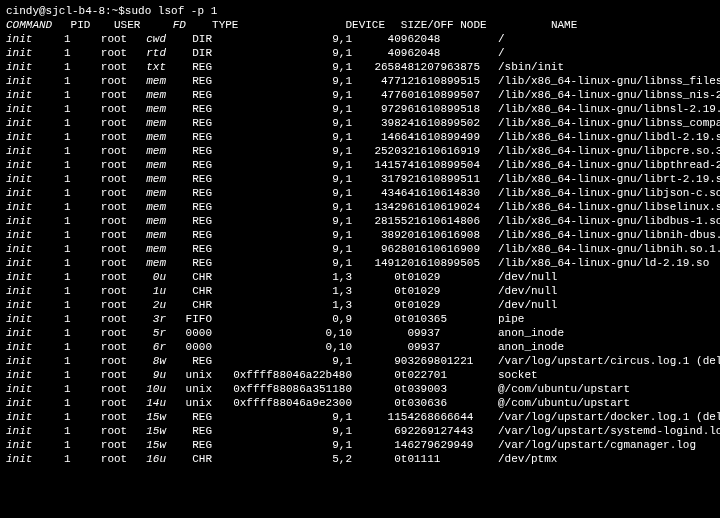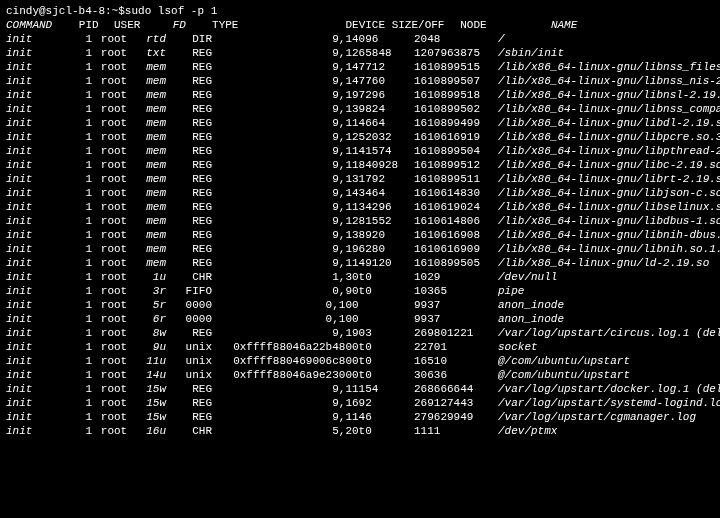--- a/index.html
+++ b/index.html
@@ -13,28 +13,28 @@
     width: 720px;
     height: 518px;
     overflow: hidden;
   }
   .terminal {
     padding: 4px 6px;
     white-space: nowrap;
   }
   .row span { display: inline-block; }
   .c-cmd   { width: 58px; font-style: italic; }
-  .c-pid   { width: 28px; text-align: right; }
+  .c-pid   { width: 28px; }
   .c-user  { width: 36px; padding-left: 4px; text-align: center; }
   .c-fd    { width: 34px; text-align: right; font-style: italic; }
   .c-type  { width: 42px; text-align: right; padding-left: 4px; }
   .c-dev   { width: 140px; text-align: right; }
-  .c-size  { width: 62px; text-align: left; }
+  .c-size  { width: 62px; text-align: right; }
   .c-node  { width: 78px; }
-  .c-name  { padding-left: 6px; font-style: italic; }
+  .c-name  { padding-left: 6px; }
   .hdr { }
 </style>
 </head>
 <body>
 
 <div class="terminal">
   <div class="row">
     <span>cindy@sjcl-b4-8:~$ </span><span>sudo lsof -p 1</span>
   </div>
 
@@ -44,44 +44,46 @@
     <span class="c-user">USER</span>
     <span class="c-fd">FD</span>
     <span class="c-type">TYPE</span>
     <span class="c-dev">DEVICE</span>
     <span class="c-size">SIZE/OFF</span>
     <span class="c-node">NODE</span>
     <span class="c-name">NAME</span>
   </div>
 
   <div id="rows">
+      <div class="row"><span class="c-cmd">init</span><span class="c-pid">1</span><span class="c-user">root</span><span class="c-fd">cwd</span><span class="c-type">DIR</span><span class="c-dev">9,1</span><span class="c-size">4096</span><span class="c-node">2048</span><span class="c-name">/</span></div>
       <div class="row"><span class="c-cmd">init</span><span class="c-pid">1</span><span class="c-user">root</span><span class="c-fd">rtd</span><span class="c-type">DIR</span><span class="c-dev">9,1</span><span class="c-size">4096</span><span class="c-node">2048</span><span class="c-name">/</span></div>
       <div class="row"><span class="c-cmd">init</span><span class="c-pid">1</span><span class="c-user">root</span><span class="c-fd">txt</span><span class="c-type">REG</span><span class="c-dev">9,1</span><span class="c-size">265848</span><span class="c-node">1207963875</span><span class="c-name">/sbin/init</span></div>
       <div class="row"><span class="c-cmd">init</span><span class="c-pid">1</span><span class="c-user">root</span><span class="c-fd">mem</span><span class="c-type">REG</span><span class="c-dev">9,1</span><span class="c-size">47712</span><span class="c-node">1610899515</span><span class="c-name">/lib/x86_64-linux-gnu/libnss_files-2.19.so</span></div>
       <div class="row"><span class="c-cmd">init</span><span class="c-pid">1</span><span class="c-user">root</span><span class="c-fd">mem</span><span class="c-type">REG</span><span class="c-dev">9,1</span><span class="c-size">47760</span><span class="c-node">1610899507</span><span class="c-name">/lib/x86_64-linux-gnu/libnss_nis-2.19.so</span></div>
       <div class="row"><span class="c-cmd">init</span><span class="c-pid">1</span><span class="c-user">root</span><span class="c-fd">mem</span><span class="c-type">REG</span><span class="c-dev">9,1</span><span class="c-size">97296</span><span class="c-node">1610899518</span><span class="c-name">/lib/x86_64-linux-gnu/libnsl-2.19.so</span></div>
       <div class="row"><span class="c-cmd">init</span><span class="c-pid">1</span><span class="c-user">root</span><span class="c-fd">mem</span><span class="c-type">REG</span><span class="c-dev">9,1</span><span class="c-size">39824</span><span class="c-node">1610899502</span><span class="c-name">/lib/x86_64-linux-gnu/libnss_compat-2.19.so</span></div>
       <div class="row"><span class="c-cmd">init</span><span class="c-pid">1</span><span class="c-user">root</span><span class="c-fd">mem</span><span class="c-type">REG</span><span class="c-dev">9,1</span><span class="c-size">14664</span><span class="c-node">1610899499</span><span class="c-name">/lib/x86_64-linux-gnu/libdl-2.19.so</span></div>
       <div class="row"><span class="c-cmd">init</span><span class="c-pid">1</span><span class="c-user">root</span><span class="c-fd">mem</span><span class="c-type">REG</span><span class="c-dev">9,1</span><span class="c-size">252032</span><span class="c-node">1610616919</span><span class="c-name">/lib/x86_64-linux-gnu/libpcre.so.3.13.1</span></div>
       <div class="row"><span class="c-cmd">init</span><span class="c-pid">1</span><span class="c-user">root</span><span class="c-fd">mem</span><span class="c-type">REG</span><span class="c-dev">9,1</span><span class="c-size">141574</span><span class="c-node">1610899504</span><span class="c-name">/lib/x86_64-linux-gnu/libpthread-2.19.so</span></div>
-      <div class="row"><span class="c-cmd">init</span><span class="c-pid">1</span><span class="c-user">root</span><span class="c-fd">mem</span><span class="c-type">REG</span><span class="c-dev">9,1</span><span class="c-size">1840928</span><span class="c-node">1610899512</span><span class="c-name">/lib/x86_64-linux-gnu/libc-2.19.so</span></div>
       <div class="row"><span class="c-cmd">init</span><span class="c-pid">1</span><span class="c-user">root</span><span class="c-fd">mem</span><span class="c-type">REG</span><span class="c-dev">9,1</span><span class="c-size">31792</span><span class="c-node">1610899511</span><span class="c-name">/lib/x86_64-linux-gnu/librt-2.19.so</span></div>
       <div class="row"><span class="c-cmd">init</span><span class="c-pid">1</span><span class="c-user">root</span><span class="c-fd">mem</span><span class="c-type">REG</span><span class="c-dev">9,1</span><span class="c-size">43464</span><span class="c-node">1610614830</span><span class="c-name">/lib/x86_64-linux-gnu/libjson-c.so.2.0.0</span></div>
       <div class="row"><span class="c-cmd">init</span><span class="c-pid">1</span><span class="c-user">root</span><span class="c-fd">mem</span><span class="c-type">REG</span><span class="c-dev">9,1</span><span class="c-size">134296</span><span class="c-node">1610619024</span><span class="c-name">/lib/x86_64-linux-gnu/libselinux.so.1</span></div>
       <div class="row"><span class="c-cmd">init</span><span class="c-pid">1</span><span class="c-user">root</span><span class="c-fd">mem</span><span class="c-type">REG</span><span class="c-dev">9,1</span><span class="c-size">281552</span><span class="c-node">1610614806</span><span class="c-name">/lib/x86_64-linux-gnu/libdbus-1.so.3.7.6</span></div>
       <div class="row"><span class="c-cmd">init</span><span class="c-pid">1</span><span class="c-user">root</span><span class="c-fd">mem</span><span class="c-type">REG</span><span class="c-dev">9,1</span><span class="c-size">38920</span><span class="c-node">1610616908</span><span class="c-name">/lib/x86_64-linux-gnu/libnih-dbus.so.1.0.0</span></div>
       <div class="row"><span class="c-cmd">init</span><span class="c-pid">1</span><span class="c-user">root</span><span class="c-fd">mem</span><span class="c-type">REG</span><span class="c-dev">9,1</span><span class="c-size">96280</span><span class="c-node">1610616909</span><span class="c-name">/lib/x86_64-linux-gnu/libnih.so.1.0.0</span></div>
       <div class="row"><span class="c-cmd">init</span><span class="c-pid">1</span><span class="c-user">root</span><span class="c-fd">mem</span><span class="c-type">REG</span><span class="c-dev">9,1</span><span class="c-size">149120</span><span class="c-node">1610899505</span><span class="c-name">/lib/x86_64-linux-gnu/ld-2.19.so</span></div>
+      <div class="row"><span class="c-cmd">init</span><span class="c-pid">1</span><span class="c-user">root</span><span class="c-fd">0u</span><span class="c-type">CHR</span><span class="c-dev">1,3</span><span class="c-size">0t0</span><span class="c-node">1029</span><span class="c-name">/dev/null</span></div>
       <div class="row"><span class="c-cmd">init</span><span class="c-pid">1</span><span class="c-user">root</span><span class="c-fd">1u</span><span class="c-type">CHR</span><span class="c-dev">1,3</span><span class="c-size">0t0</span><span class="c-node">1029</span><span class="c-name">/dev/null</span></div>
+      <div class="row"><span class="c-cmd">init</span><span class="c-pid">1</span><span class="c-user">root</span><span class="c-fd">2u</span><span class="c-type">CHR</span><span class="c-dev">1,3</span><span class="c-size">0t0</span><span class="c-node">1029</span><span class="c-name">/dev/null</span></div>
       <div class="row"><span class="c-cmd">init</span><span class="c-pid">1</span><span class="c-user">root</span><span class="c-fd">3r</span><span class="c-type">FIFO</span><span class="c-dev">0,9</span><span class="c-size">0t0</span><span class="c-node">10365</span><span class="c-name">pipe</span></div>
       <div class="row"><span class="c-cmd">init</span><span class="c-pid">1</span><span class="c-user">root</span><span class="c-fd">5r</span><span class="c-type">0000</span><span class="c-dev">0,10</span><span class="c-size">0</span><span class="c-node">9937</span><span class="c-name">anon_inode</span></div>
       <div class="row"><span class="c-cmd">init</span><span class="c-pid">1</span><span class="c-user">root</span><span class="c-fd">6r</span><span class="c-type">0000</span><span class="c-dev">0,10</span><span class="c-size">0</span><span class="c-node">9937</span><span class="c-name">anon_inode</span></div>
       <div class="row"><span class="c-cmd">init</span><span class="c-pid">1</span><span class="c-user">root</span><span class="c-fd">8w</span><span class="c-type">REG</span><span class="c-dev">9,1</span><span class="c-size">903</span><span class="c-node">269801221</span><span class="c-name">/var/log/upstart/circus.log.1 (deleted)</span></div>
       <div class="row"><span class="c-cmd">init</span><span class="c-pid">1</span><span class="c-user">root</span><span class="c-fd">9u</span><span class="c-type">unix</span><span class="c-dev">0xffff88046a22b480</span><span class="c-size">0t0</span><span class="c-node">22701</span><span class="c-name">socket</span></div>
-      <div class="row"><span class="c-cmd">init</span><span class="c-pid">1</span><span class="c-user">root</span><span class="c-fd">11u</span><span class="c-type">unix</span><span class="c-dev">0xffff880469006c80</span><span class="c-size">0t0</span><span class="c-node">16510</span><span class="c-name">@/com/ubuntu/upstart</span></div>
+      <div class="row"><span class="c-cmd">init</span><span class="c-pid">1</span><span class="c-user">root</span><span class="c-fd">10u</span><span class="c-type">unix</span><span class="c-dev">0xffff88086a351180</span><span class="c-size">0t0</span><span class="c-node">39003</span><span class="c-name">@/com/ubuntu/upstart</span></div>
       <div class="row"><span class="c-cmd">init</span><span class="c-pid">1</span><span class="c-user">root</span><span class="c-fd">14u</span><span class="c-type">unix</span><span class="c-dev">0xffff88046a9e2300</span><span class="c-size">0t0</span><span class="c-node">30636</span><span class="c-name">@/com/ubuntu/upstart</span></div>
       <div class="row"><span class="c-cmd">init</span><span class="c-pid">1</span><span class="c-user">root</span><span class="c-fd">15w</span><span class="c-type">REG</span><span class="c-dev">9,1</span><span class="c-size">1154</span><span class="c-node">268666644</span><span class="c-name">/var/log/upstart/docker.log.1 (deleted)</span></div>
       <div class="row"><span class="c-cmd">init</span><span class="c-pid">1</span><span class="c-user">root</span><span class="c-fd">15w</span><span class="c-type">REG</span><span class="c-dev">9,1</span><span class="c-size">692</span><span class="c-node">269127443</span><span class="c-name">/var/log/upstart/systemd-logind.log.1 (deleted)</span></div>
       <div class="row"><span class="c-cmd">init</span><span class="c-pid">1</span><span class="c-user">root</span><span class="c-fd">15w</span><span class="c-type">REG</span><span class="c-dev">9,1</span><span class="c-size">146</span><span class="c-node">279629949</span><span class="c-name">/var/log/upstart/cgmanager.log</span></div>
       <div class="row"><span class="c-cmd">init</span><span class="c-pid">1</span><span class="c-user">root</span><span class="c-fd">16u</span><span class="c-type">CHR</span><span class="c-dev">5,2</span><span class="c-size">0t0</span><span class="c-node">1111</span><span class="c-name">/dev/ptmx</span></div>
     </div>
 
 </div>
 
 </body></html>

